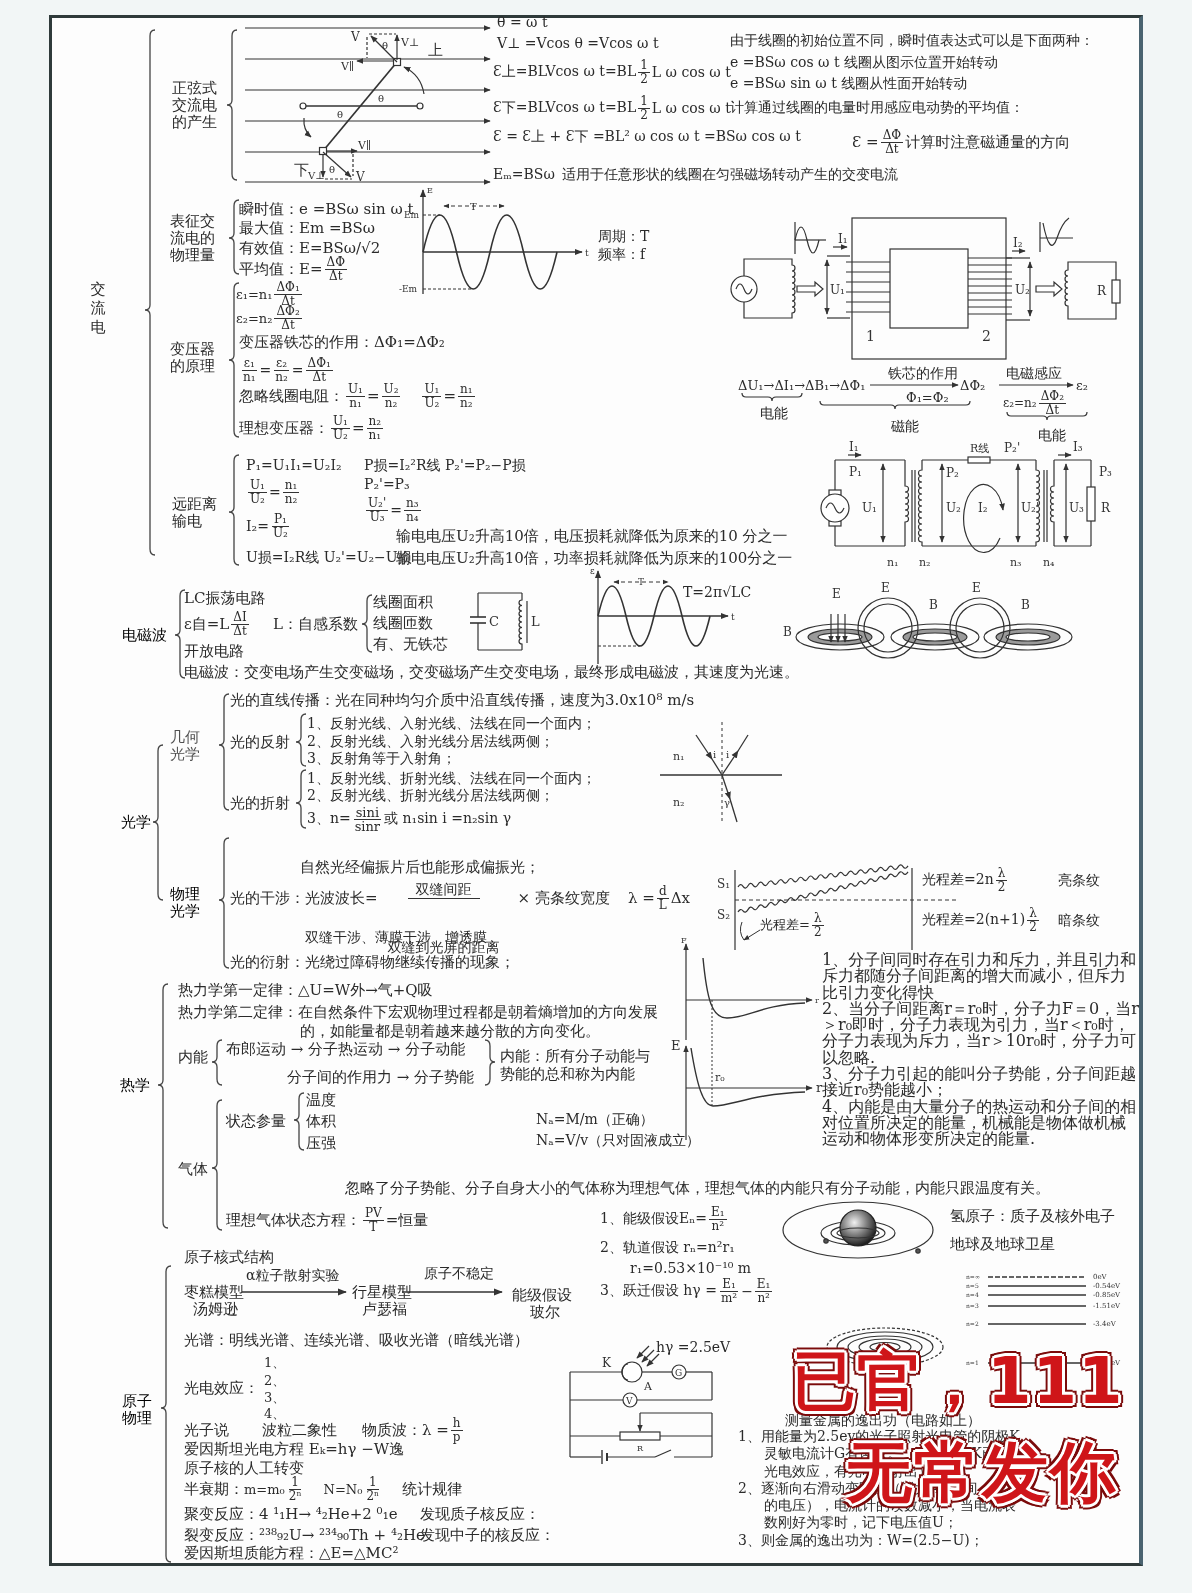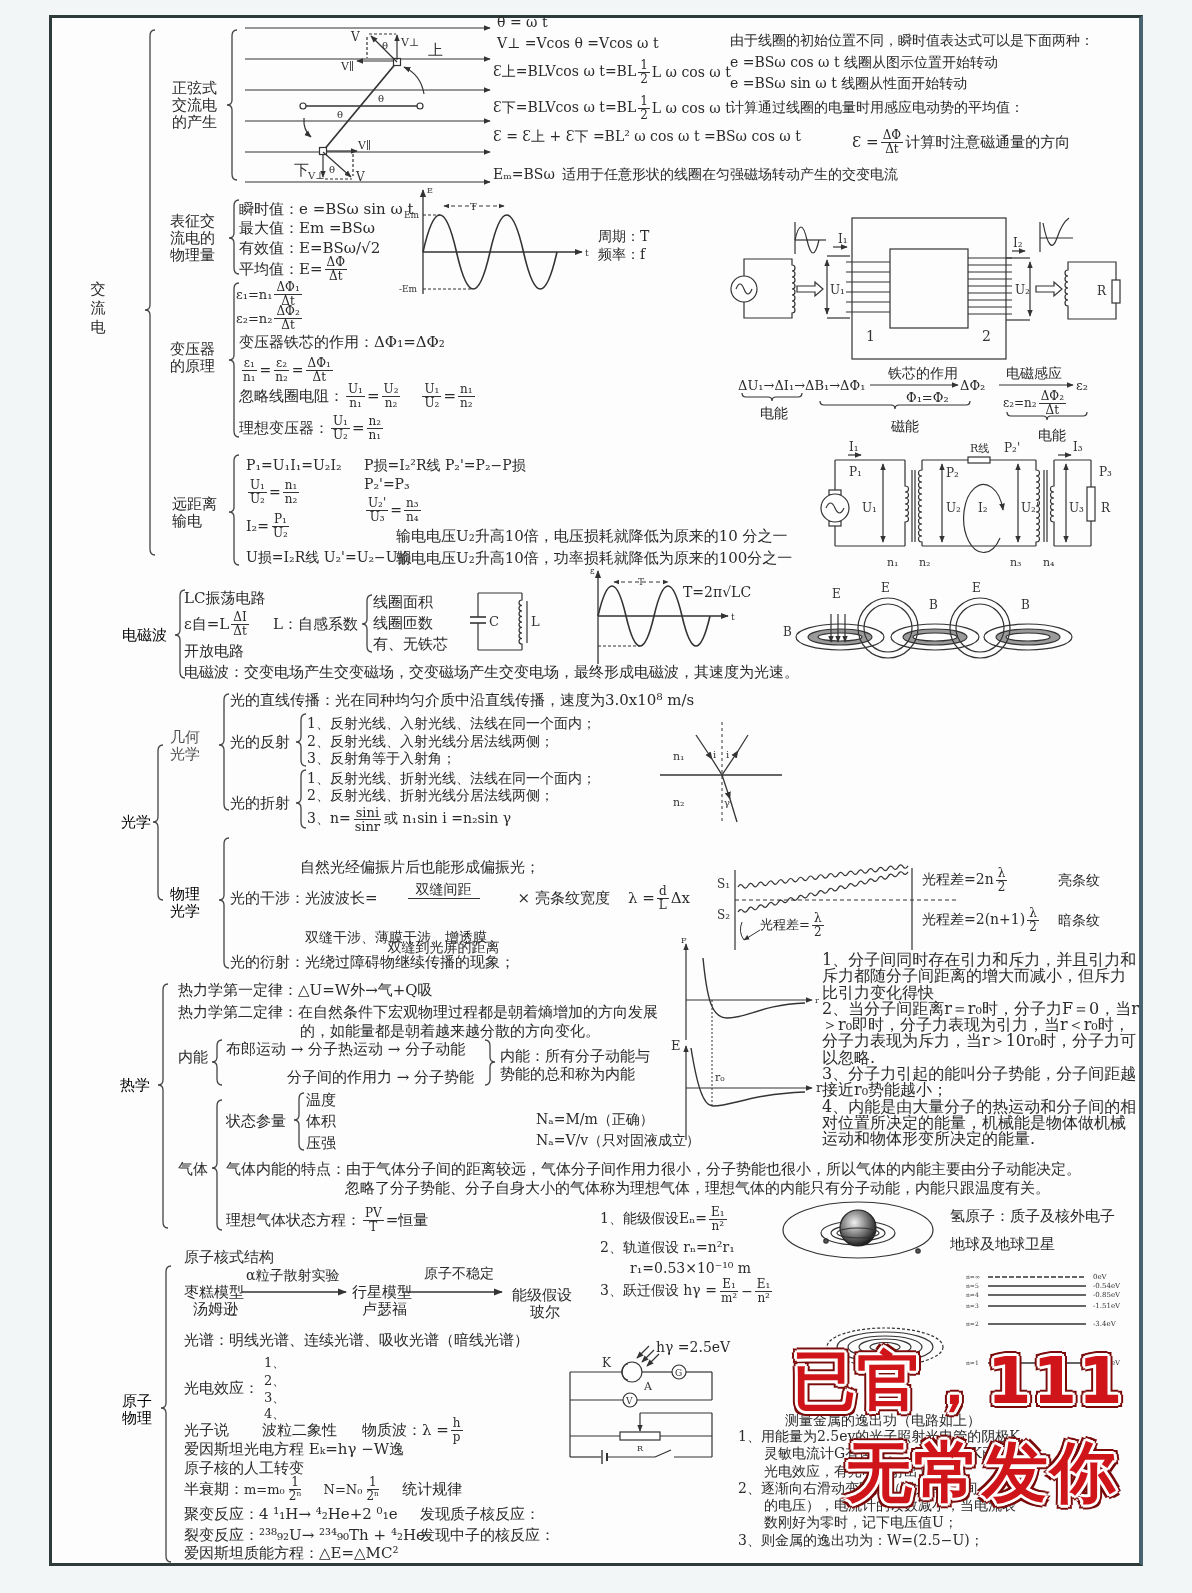--- a/index.html
+++ b/index.html
@@ -673,21 +673,20 @@
   <div class="t" style="left:287px;top:1068px">分子间的作用力 → 分子势能</div>
   <div class="t" style="left:500px;top:1047px">内能：所有分子动能与</div>
   <div class="t" style="left:500px;top:1065px">势能的总和称为内能</div>
   <div class="t" style="left:226px;top:1112px">状态参量</div>
   <div class="t" style="left:306px;top:1091px">温度</div>
   <div class="t" style="left:306px;top:1112px">体积</div>
   <div class="t" style="left:306px;top:1134px">压强</div>
   <div class="t s14" style="left:536px;top:1110px">Nₐ=M/m（正确）</div>
   <div class="t s14" style="left:536px;top:1131px">Nₐ=V/v（只对固液成立）</div>
   <div class="t" style="left:178px;top:1160px">气体</div>
-  <div class="t" style="left:226px;top:1160px">气体内能的特点：由于气体分子间的距离较远，气体分子间作用力很小，分子势能也很小，所以气体的内能主要由分子动能决定。</div>
   <div class="t" style="left:345px;top:1179px">忽略了分子势能、分子自身大小的气体称为理想气体，理想气体的内能只有分子动能，内能只跟温度有关。</div>
   <div class="row" style="left:226px;top:1206px">
     <span>理想气体状态方程：</span>
     <span class="frac">
         <span class="num">PV</span>
         <span class="den">T</span>
       </span>
     <span>=恒量</span>
   </div>
   <div class="notes" style="left:822px;top:952px">

